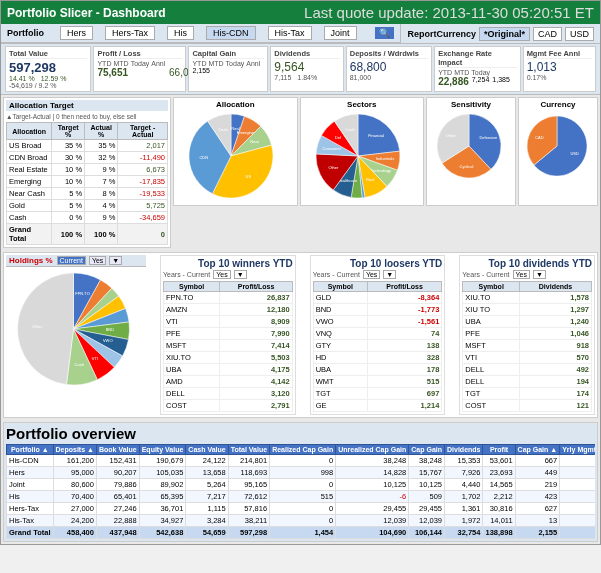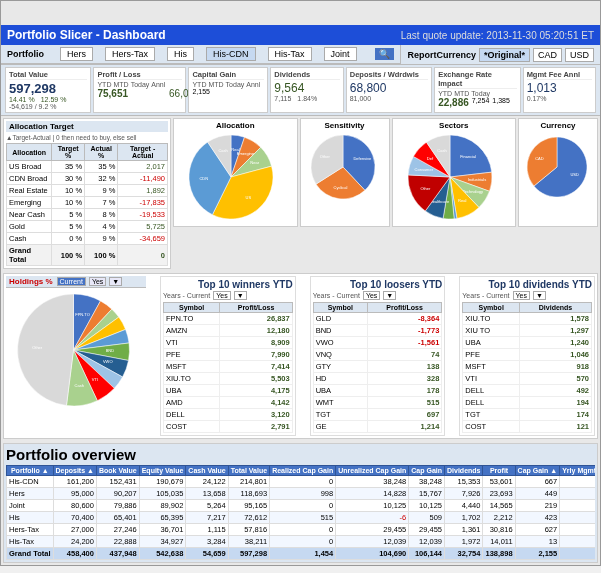--- a/index.html
+++ b/index.html
@@ -1,23 +1,23 @@
 <!DOCTYPE html>
 <html><head>
   <meta charset="utf-8">
   <style>
     * { box-sizing: border-box; margin: 0; padding: 0; }
     body { font-family: Arial, sans-serif; font-size: 10px; background: #f0f0f0; width: 601px; }
     
     .main-container { width: 601px; background: #e8e8e8; border: 1px solid #999; }
     
     
-    .header { background: #1d4ed8; color: white; padding: 3px 6px; display: flex; align-items: center; justify-content: space-between; margin-top: 24px; }
+    .header { background: #15803d; color: white; padding: 3px 6px; display: flex; align-items: center; justify-content: space-between; }
     .header-title { font-size: 12px; font-weight: bold; }
-    .header-quote { font-size: 10px; color: #ddd; }
+    .header-quote { font-size: 15px; color: #ddd; }
     .rc-label { font-size: 9px; font-weight: bold; }
     .rc-btn { background: #fff; border: 1px solid #aaa; padding: 1px 4px; font-size: 9px; cursor: pointer; }
     .rc-btn.active { background: #c6d9f1; font-weight: bold; }
     
     
     .portfolio-bar { background: #dce6f1; border-bottom: 1px solid #bbb; padding: 2px 6px; display: flex; align-items: center; gap: 12px; }
     .portfolio-label { font-size: 9px; font-weight: bold; margin-right: 4px; }
     .port-btn { background: #fff; border: 1px solid #aaa; padding: 1px 6px; font-size: 9px; cursor: pointer; }
     .port-btn.active { background: #c6d9f1; }
     .search-icon-box { background: #4472c4; color: white; border: none; padding: 1px 4px; font-size: 9px; cursor: pointer; margin-left: auto; }
@@ -220,21 +220,21 @@
             <tr>
     <td>CDN Broad</td>
     <td>30 %</td>
     <td>32 %</td>
     <td style="color:#c00">-11,490</td>
   </tr>
             <tr>
     <td>Real Estate</td>
     <td>10 %</td>
     <td>9 %</td>
-    <td style="color:#375623">1,892</td>
+    <td style="color:#375623">6,673</td>
   </tr>
             <tr>
     <td>Emerging</td>
     <td>10 %</td>
     <td>7 %</td>
     <td style="color:#c00">-17,835</td>
   </tr>
             <tr>
     <td>Near Cash</td>
     <td>5 %</td>
@@ -274,32 +274,20 @@
               <path d="M 0 0 L 13.500457542732791 -39.77106543879444 A 42 42 0 0 1 29.698484809834998 -29.698484809834994 Z" fill="#ed7d31" stroke="white" stroke-width="0.5"></path>
               <text x="14.41625232275505" y="-23.183219555675603" text-anchor="middle" dominant-baseline="middle" font-size="4" fill="white">Emerging</text>
               <path d="M 0 0 L 29.698484809834998 -29.698484809834994 A 42 42 0 0 1 40.56888470414087 -10.87039989430587 Z" fill="#a9d18e" stroke="white" stroke-width="0.5"></path>
               <text x="23.642493523315178" y="-13.649999999999995" text-anchor="middle" dominant-baseline="middle" font-size="4" fill="white">Near</text>
               <path d="M 0 0 L 40.56888470414087 -10.87039989430587 A 42 42 0 0 1 -18.576124989198046 37.66865514437291 Z" fill="#ffc000" stroke="white" stroke-width="0.5"></path>
               <text x="17.31893665766752" y="21.10318537680272" text-anchor="middle" dominant-baseline="middle" font-size="4" fill="white">US</text>
               <path d="M 0 0 L -18.576124989198046 37.66865514437291 A 42 42 0 0 1 -23.33394978682329 -34.9217237167069 Z" fill="#5b9bd5" stroke="white" stroke-width="0.5"></path>
               <text x="-27.241548604413875" y="1.7855054279829192" text-anchor="middle" dominant-baseline="middle" font-size="4" fill="white">CDN</text>
               <path d="M 0 0 L -23.33394978682329 -34.9217237167069 A 42 42 0 0 1 -7.715274834628325e-15 -42 Z" fill="#d9d9d9" stroke="white" stroke-width="0.5"></path>
               <text x="-7.924771689046825" y="-26.1244711654893" text-anchor="middle" dominant-baseline="middle" font-size="4" fill="white">Cash</text>
-            </svg>
-        </div>
-
-        <div class="pie-panel" style="max-width:90px;">
-          <div class="pie-title">Sensitivity</div>
-          <svg width="80" height="70" viewBox="-40 -35 80 70" id="sensitivity-pie">
-              <path d="M 0 0 L 1.959434878635765e-15 -32 A 32 32 0 0 1 21.905507389718043 23.326996077485163 Z" fill="#4472c4" stroke="white" stroke-width="0.5"></path>
-              <text x="19.33935090647563" y="-7.656990695841303" text-anchor="middle" dominant-baseline="middle" font-size="4" fill="white">Defensive</text>
-              <path d="M 0 0 L 21.905507389718043 23.326996077485163 A 32 32 0 0 1 -27.018493616064482 17.146457439327893 Z" fill="#ed7d31" stroke="white" stroke-width="0.5"></path>
-              <text x="-2.6069312581375264" y="20.63598578734114" text-anchor="middle" dominant-baseline="middle" font-size="4" fill="white">Cyclical</text>
-              <path d="M 0 0 L -27.018493616064482 17.146457439327893 A 32 32 0 0 1 -5.878304635907295e-15 -32 Z" fill="#d9d9d9" stroke="white" stroke-width="0.5"></path>
-              <text x="-18.22717894491236" y="-10.02047642131568" text-anchor="middle" dominant-baseline="middle" font-size="4" fill="white">Other</text>
             </svg>
         </div>
 
         <div class="pie-panel" style="max-width:130px;">
           <div class="pie-title">Sectors</div>
           <svg width="110" height="90" viewBox="-55 -45 110 90" id="sectors-pie">
               <path d="M 0 0 L 2.5717582782094417e-15 -42 A 42 42 0 0 1 41.7189891868528 -4.85035475272262 Z" fill="#4472c4" stroke="white" stroke-width="0.5"></path>
               <text x="18.155170818708058" y="-20.388226321667403" text-anchor="middle" dominant-baseline="middle" font-size="4" fill="white">Financial</text>
               <path d="M 0 0 L 41.7189891868528 -4.85035475272262 A 42 42 0 0 1 39.493414384878776 14.292313326549003 Z" fill="#ed7d31" stroke="white" stroke-width="0.5"></path>
               <text x="27.11734297145432" y="3.1527305892696966" text-anchor="middle" dominant-baseline="middle" font-size="4" fill="white">Industrials</text>
@@ -315,20 +303,32 @@
               <text x="-24.62436058262978" y="11.786893818840857" text-anchor="middle" dominant-baseline="middle" font-size="4" fill="white">Other</text>
               <path d="M 0 0 L -41.948338704228796 -2.0825176962753376 A 42 42 0 0 1 -36.602338232345645 -20.59778716088134 Z" fill="#9dc3e6" stroke="white" stroke-width="0.5"></path>
               <text x="-26.22857535853596" y="-7.573099409198352" text-anchor="middle" dominant-baseline="middle" font-size="4" fill="white">Consumer</text>
               <path d="M 0 0 L -36.602338232345645 -20.59778716088134 A 42 42 0 0 1 -23.550032408770257 -34.77637090821684 Z" fill="#ff0000" stroke="white" stroke-width="0.5"></path>
               <text x="-20.08526276137649" y="-18.489786905382736" text-anchor="middle" dominant-baseline="middle" font-size="4" fill="white">Def</text>
               <path d="M 0 0 L -23.550032408770257 -34.77637090821684 A 42 42 0 0 1 -7.715274834628325e-15 -42 Z" fill="#d9d9d9" stroke="white" stroke-width="0.5"></path>
               <text x="-8.00572602059589" y="-26.099776835887965" text-anchor="middle" dominant-baseline="middle" font-size="4" fill="white">Cash</text>
             </svg>
         </div>
 
+        <div class="pie-panel" style="max-width:90px;">
+          <div class="pie-title">Sensitivity</div>
+          <svg width="80" height="70" viewBox="-40 -35 80 70" id="sensitivity-pie">
+              <path d="M 0 0 L 1.959434878635765e-15 -32 A 32 32 0 0 1 21.905507389718043 23.326996077485163 Z" fill="#4472c4" stroke="white" stroke-width="0.5"></path>
+              <text x="19.33935090647563" y="-7.656990695841303" text-anchor="middle" dominant-baseline="middle" font-size="4" fill="white">Defensive</text>
+              <path d="M 0 0 L 21.905507389718043 23.326996077485163 A 32 32 0 0 1 -27.018493616064482 17.146457439327893 Z" fill="#ed7d31" stroke="white" stroke-width="0.5"></path>
+              <text x="-2.6069312581375264" y="20.63598578734114" text-anchor="middle" dominant-baseline="middle" font-size="4" fill="white">Cyclical</text>
+              <path d="M 0 0 L -27.018493616064482 17.146457439327893 A 32 32 0 0 1 -5.878304635907295e-15 -32 Z" fill="#d9d9d9" stroke="white" stroke-width="0.5"></path>
+              <text x="-18.22717894491236" y="-10.02047642131568" text-anchor="middle" dominant-baseline="middle" font-size="4" fill="white">Other</text>
+            </svg>
+        </div>
+
         <div class="pie-panel" style="max-width:80px;">
           <div class="pie-title">Currency</div>
           <svg width="72" height="70" viewBox="-36 -35 72 70" id="currency-pie">
               <path d="M 0 0 L 1.83697019872103e-15 -30 A 30 30 0 1 1 -23.11539728327368 19.122719692460684 Z" fill="#4472c4" stroke="white" stroke-width="0.5"></path>
               <text x="17.64412752308738" y="8.302696185518919" text-anchor="middle" dominant-baseline="middle" font-size="4" fill="white">USD</text>
               <path d="M 0 0 L -23.11539728327368 19.122719692460684 A 30 30 0 0 1 -5.510910596163089e-15 -30 Z" fill="#ed7d31" stroke="white" stroke-width="0.5"></path>
               <text x="-17.64412752308738" y="-8.302696185518917" text-anchor="middle" dominant-baseline="middle" font-size="4" fill="white">CAD</text>
             </svg>
         </div>
       </div>

